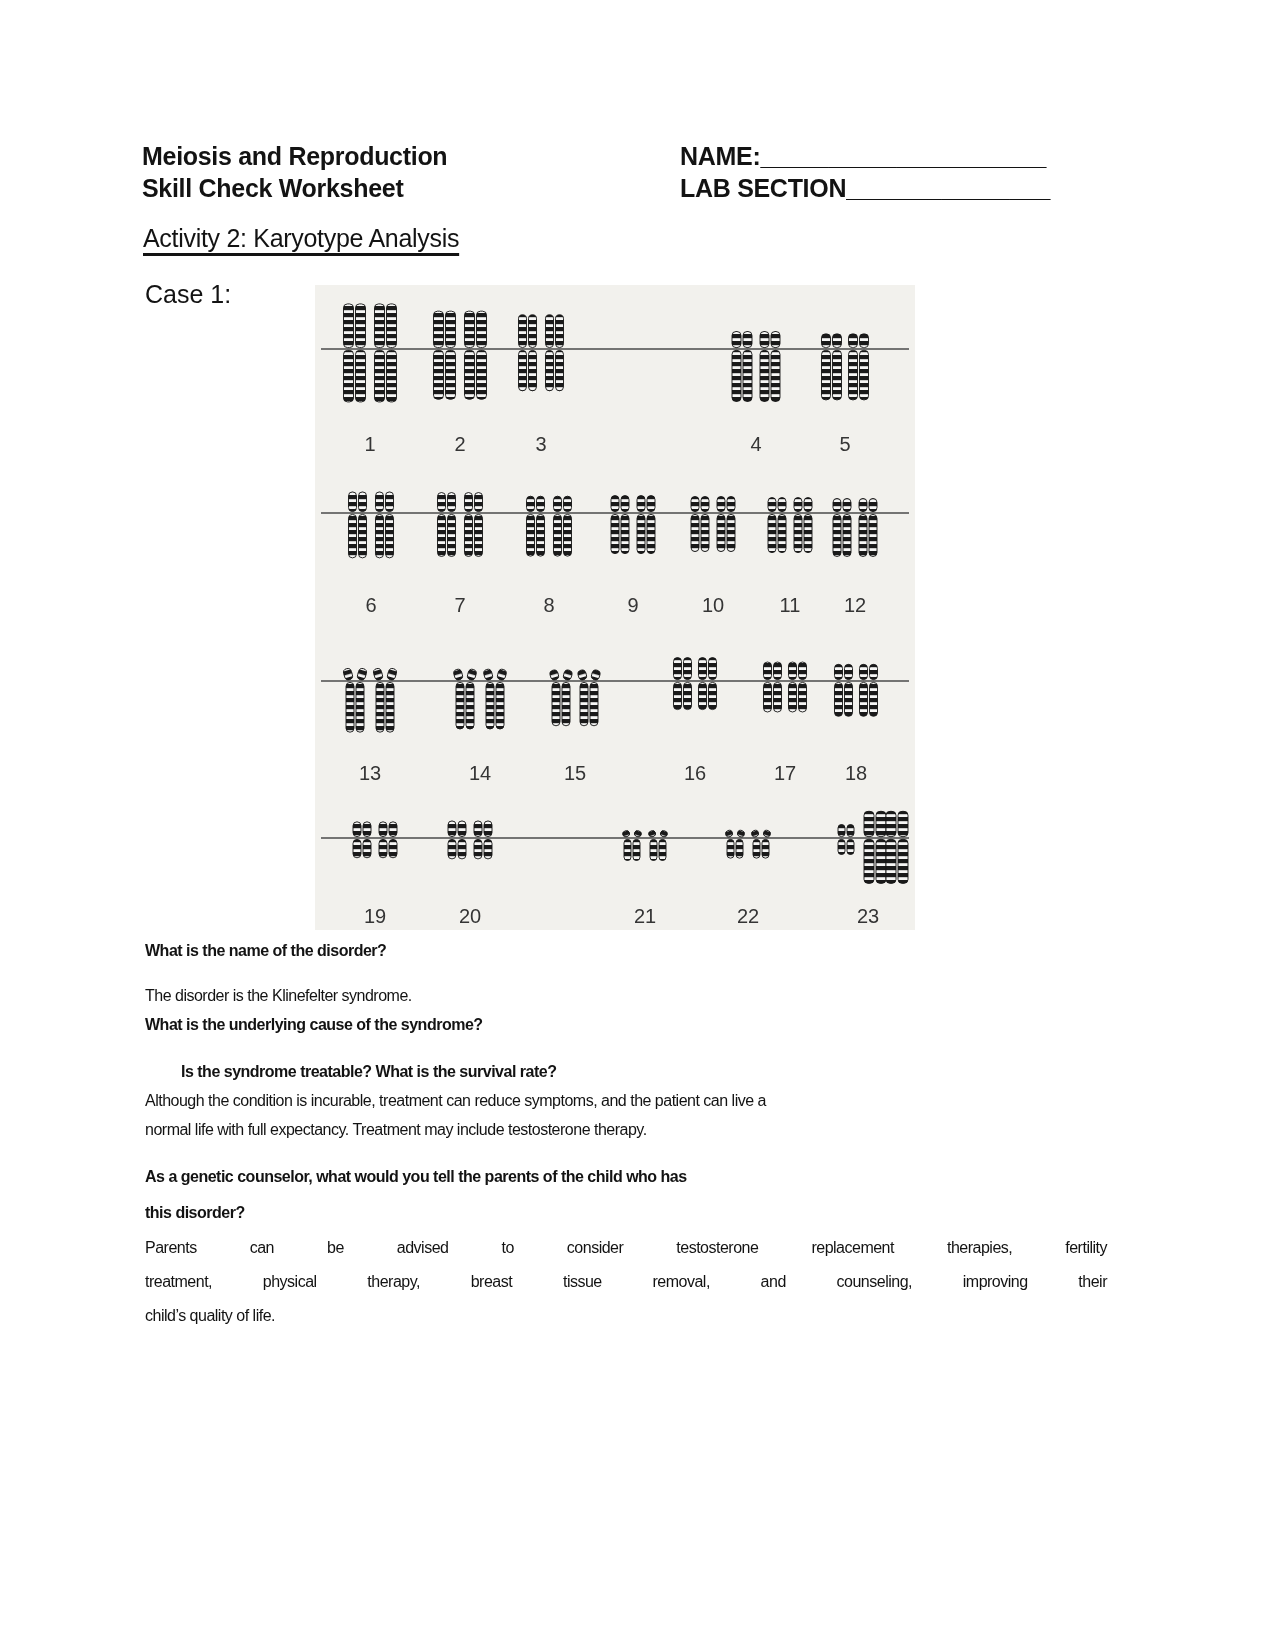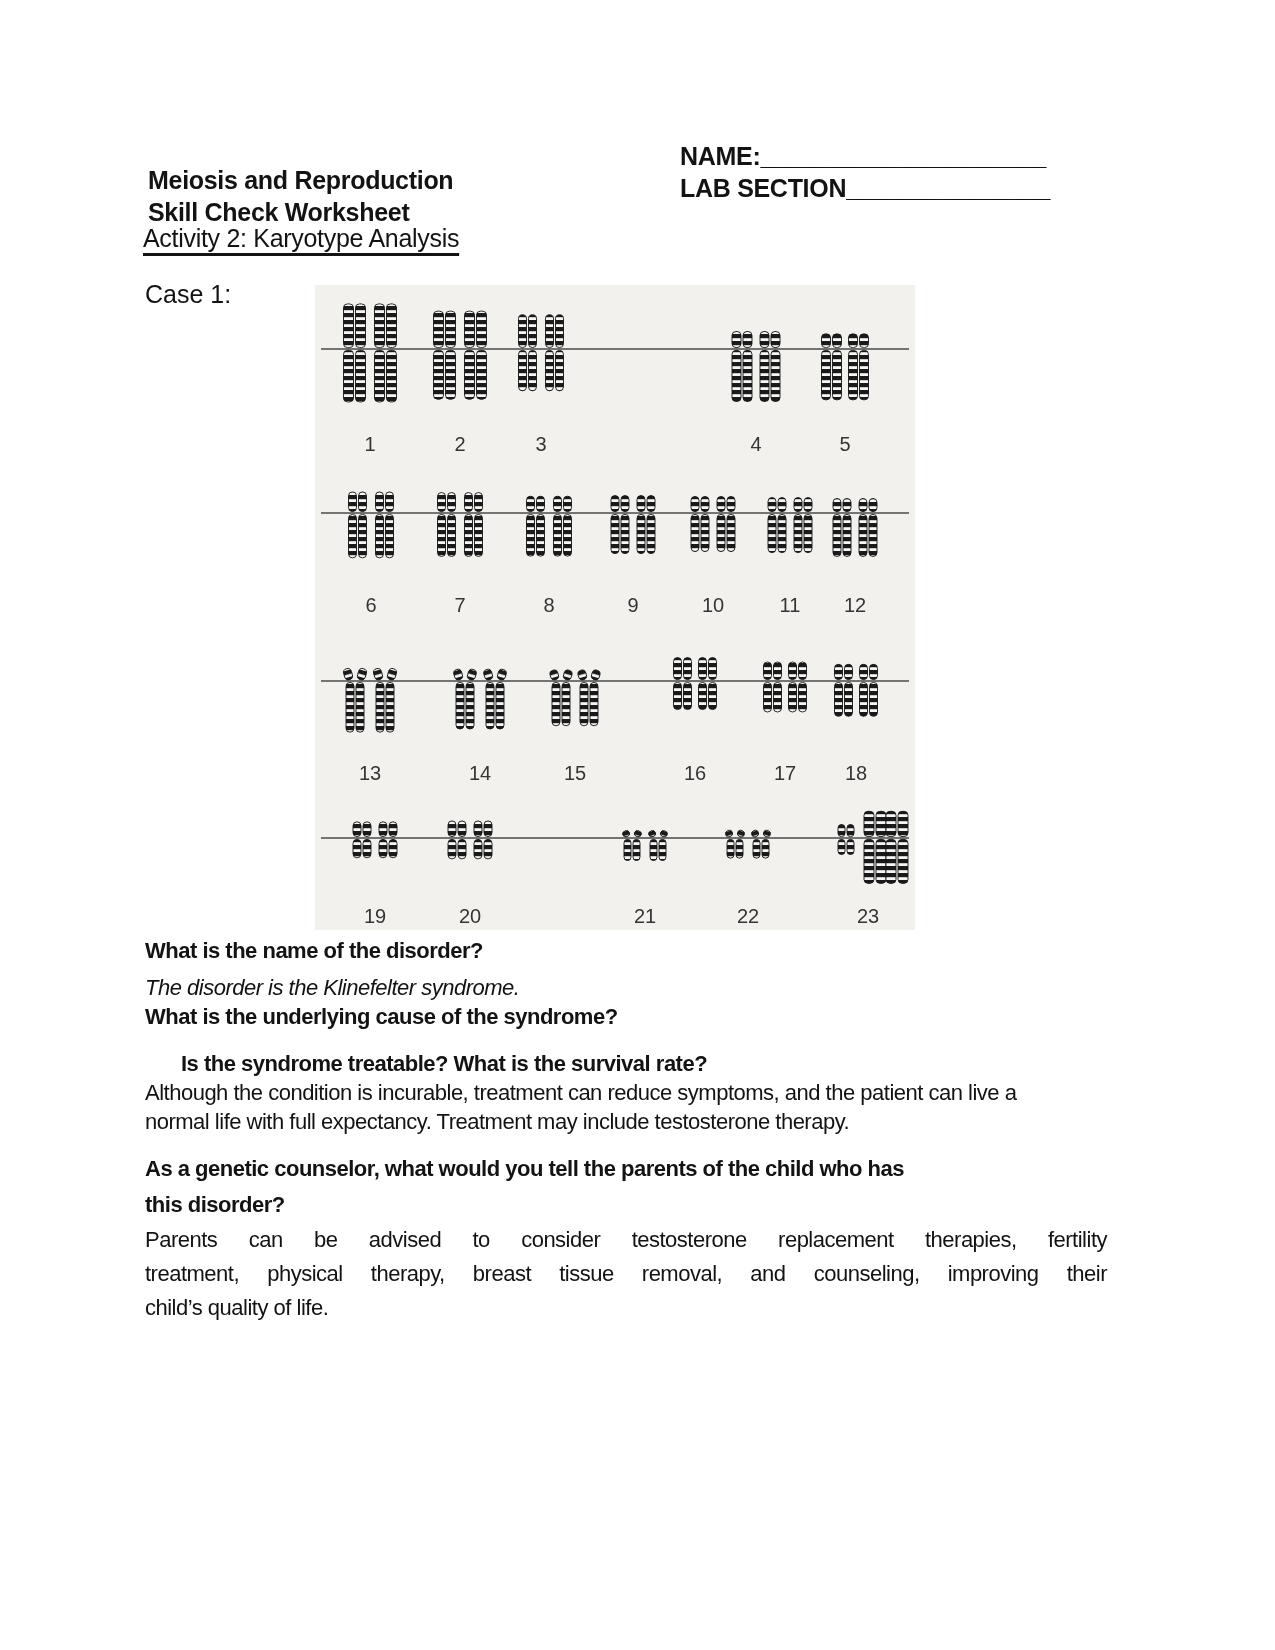--- a/index.html
+++ b/index.html
@@ -1,29 +1,29 @@
 <!DOCTYPE html>
 <html><head>
 <meta charset="utf-8">
 <style>
   html,body{margin:0;padding:0;background:#e8e8e8;}
   .page{position:relative;width:1275px;height:1650px;background:#ffffff;overflow:hidden;
         font-family:"Liberation Sans",sans-serif;color:#131313;}
   .hdr{position:absolute;font-weight:bold;font-size:25px;line-height:32px;letter-spacing:-0.3px;white-space:nowrap;}
-  #hdr-left{left:148px;top:140px;margin-top:24px;}
+  #hdr-left{left:142px;top:140px;}
   #hdr-right{left:680px;top:140px;}
   #activity-title{position:absolute;left:143px;top:224px;font-weight:normal;font-size:25px;letter-spacing:-0.3px;
         text-decoration:underline;text-decoration-thickness:2.5px;text-underline-offset:6px;white-space:nowrap;}
   #case-label{position:absolute;left:145px;top:280px;font-weight:normal;font-size:25px;white-space:nowrap;}
   #karyotype{position:absolute;left:315px;top:285px;width:600px;height:645px;background:#f2f1ed;}
   #karyotype svg{display:block;}
-  #qa{position:absolute;left:145px;top:936px;width:980px;font-size:22px;letter-spacing:-0.5px;line-height:29px;}
+  #qa{position:absolute;left:145px;top:936px;width:980px;font-size:16px;letter-spacing:-0.5px;line-height:29px;}
   .ln{white-space:nowrap;}
   .bold{font-weight:bold;}
-  .mt12{margin-top:8px;font-style:italic;}
+  .mt12{margin-top:16px;}
   .mt24{margin-top:24px;}
   .mt18{margin-top:18px;margin-left:36px;}
   .mt15{margin-top:15px;}
   .q5 .ln{line-height:36px;}
   .a5{width:962px;line-height:34px;}
   .a5 .jl{white-space:normal;text-align:justify;text-align-last:justify;}
   .a5 .last{white-space:nowrap;}
 </style>
 </head>
 <body>

